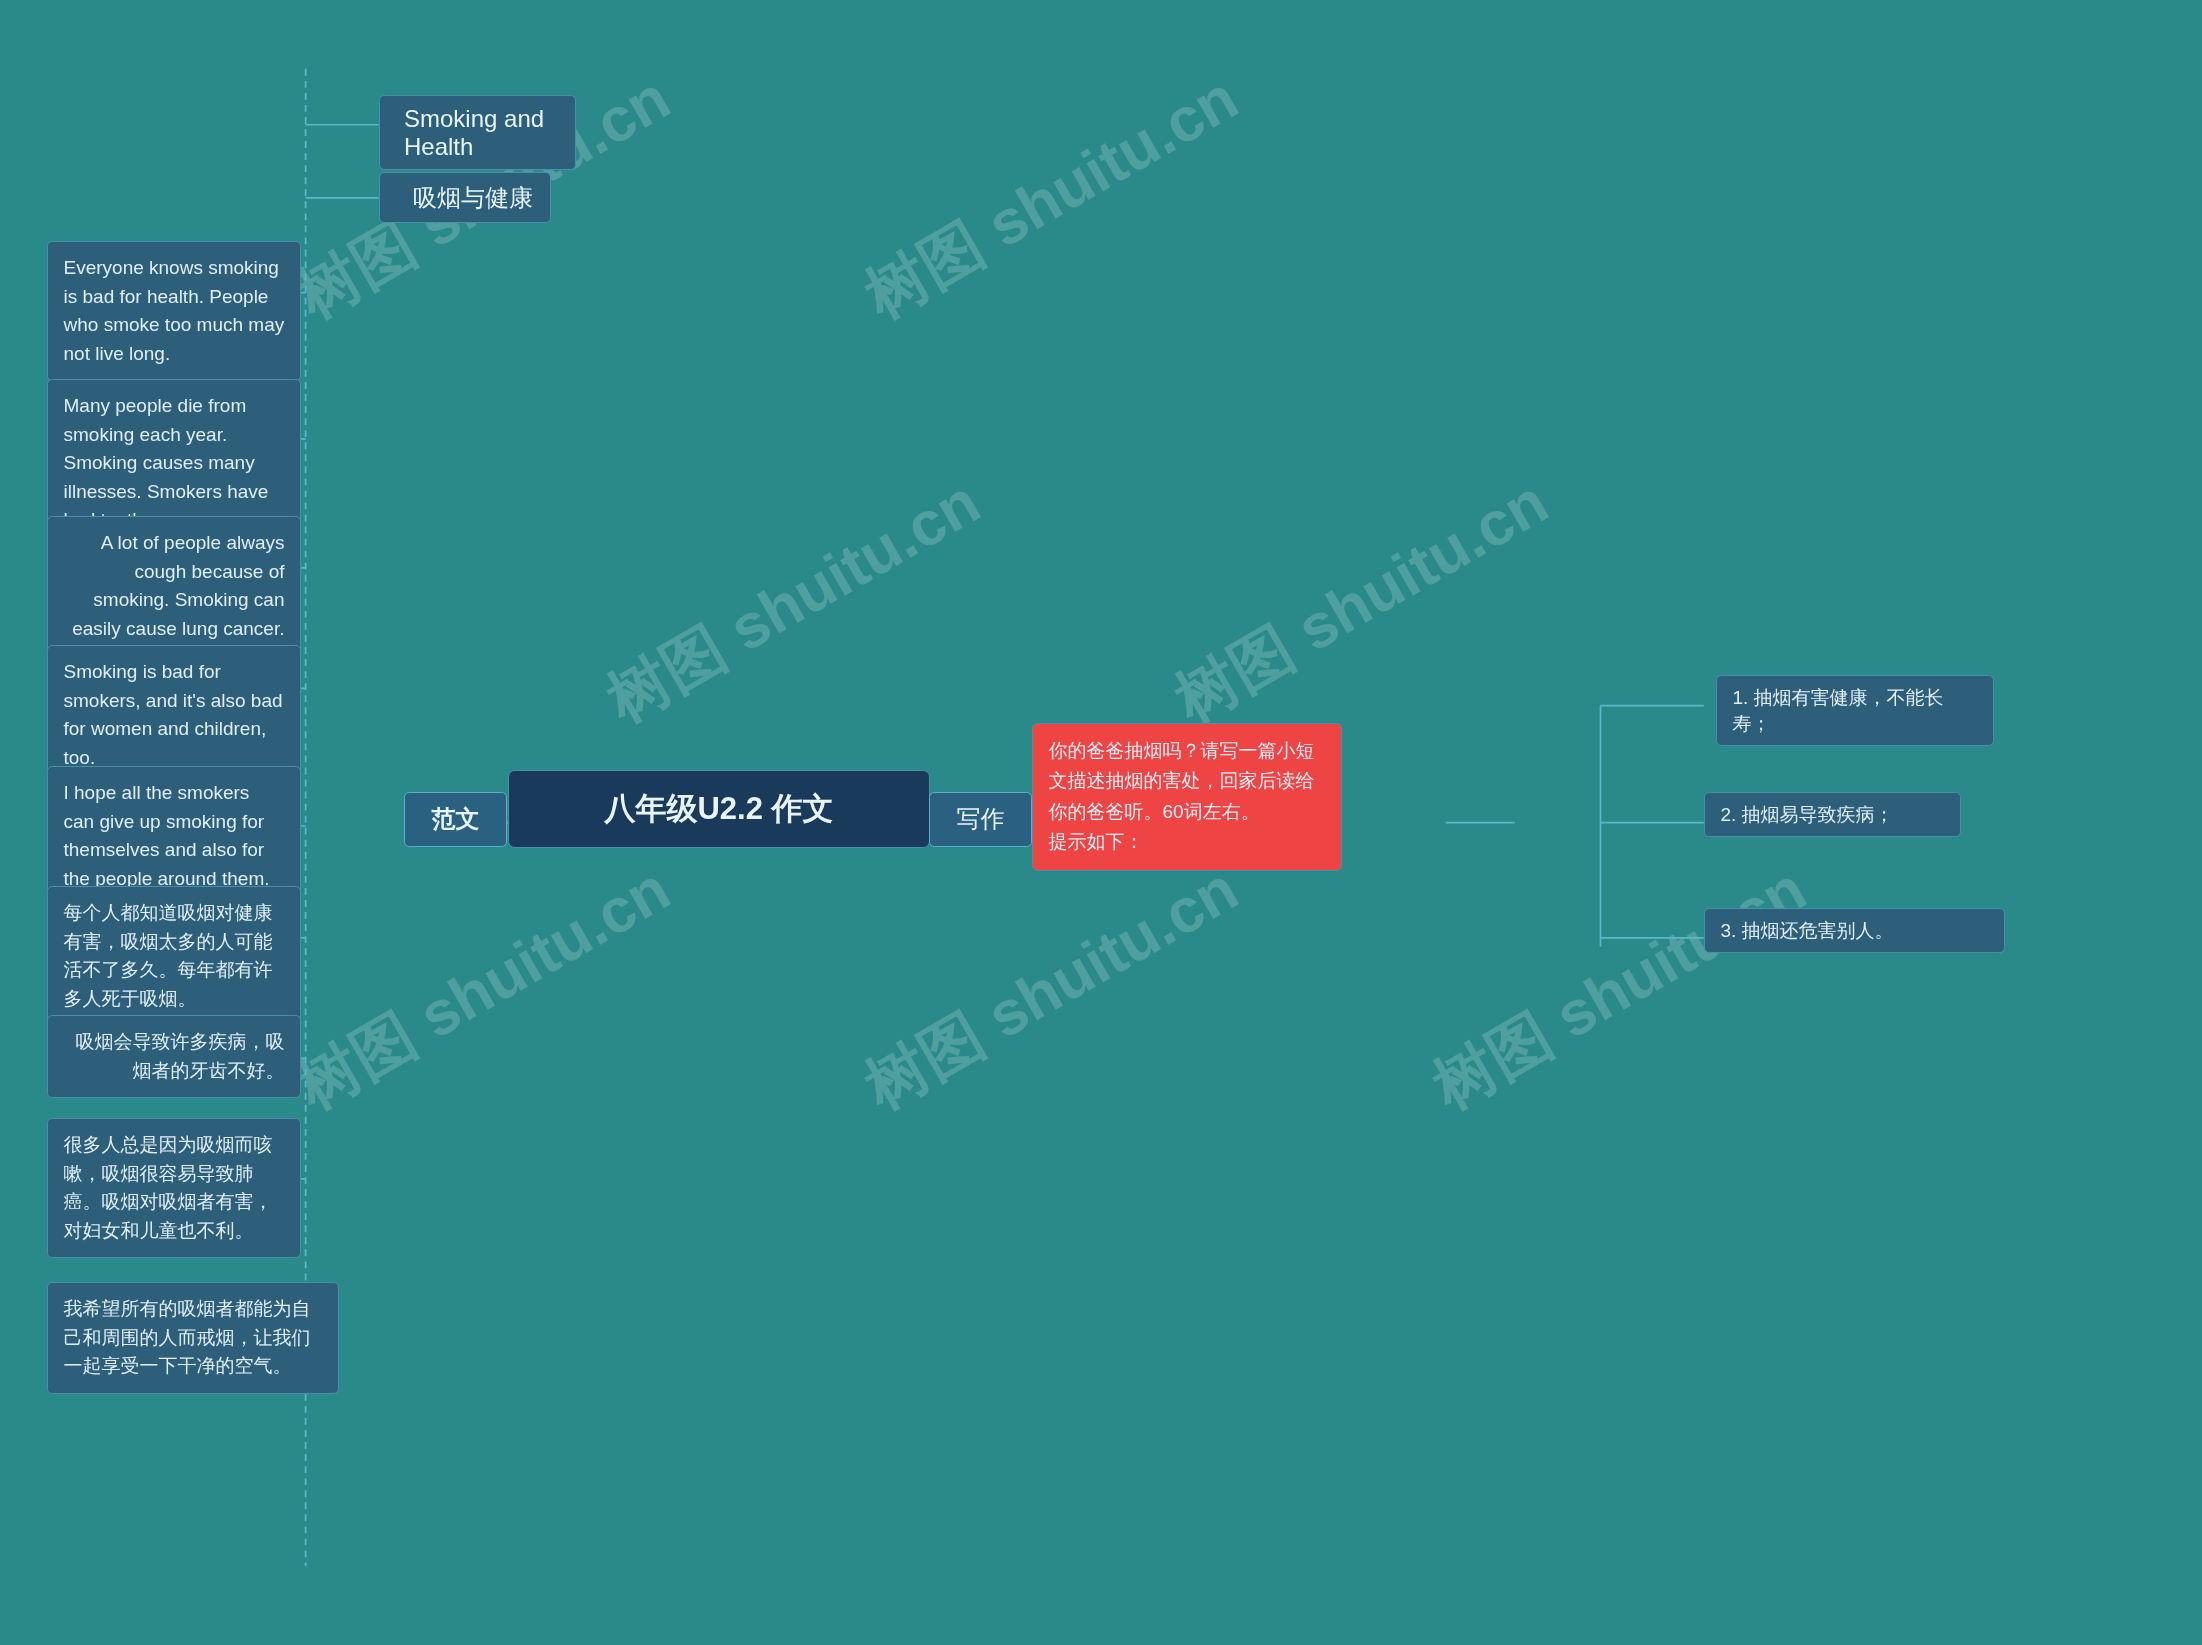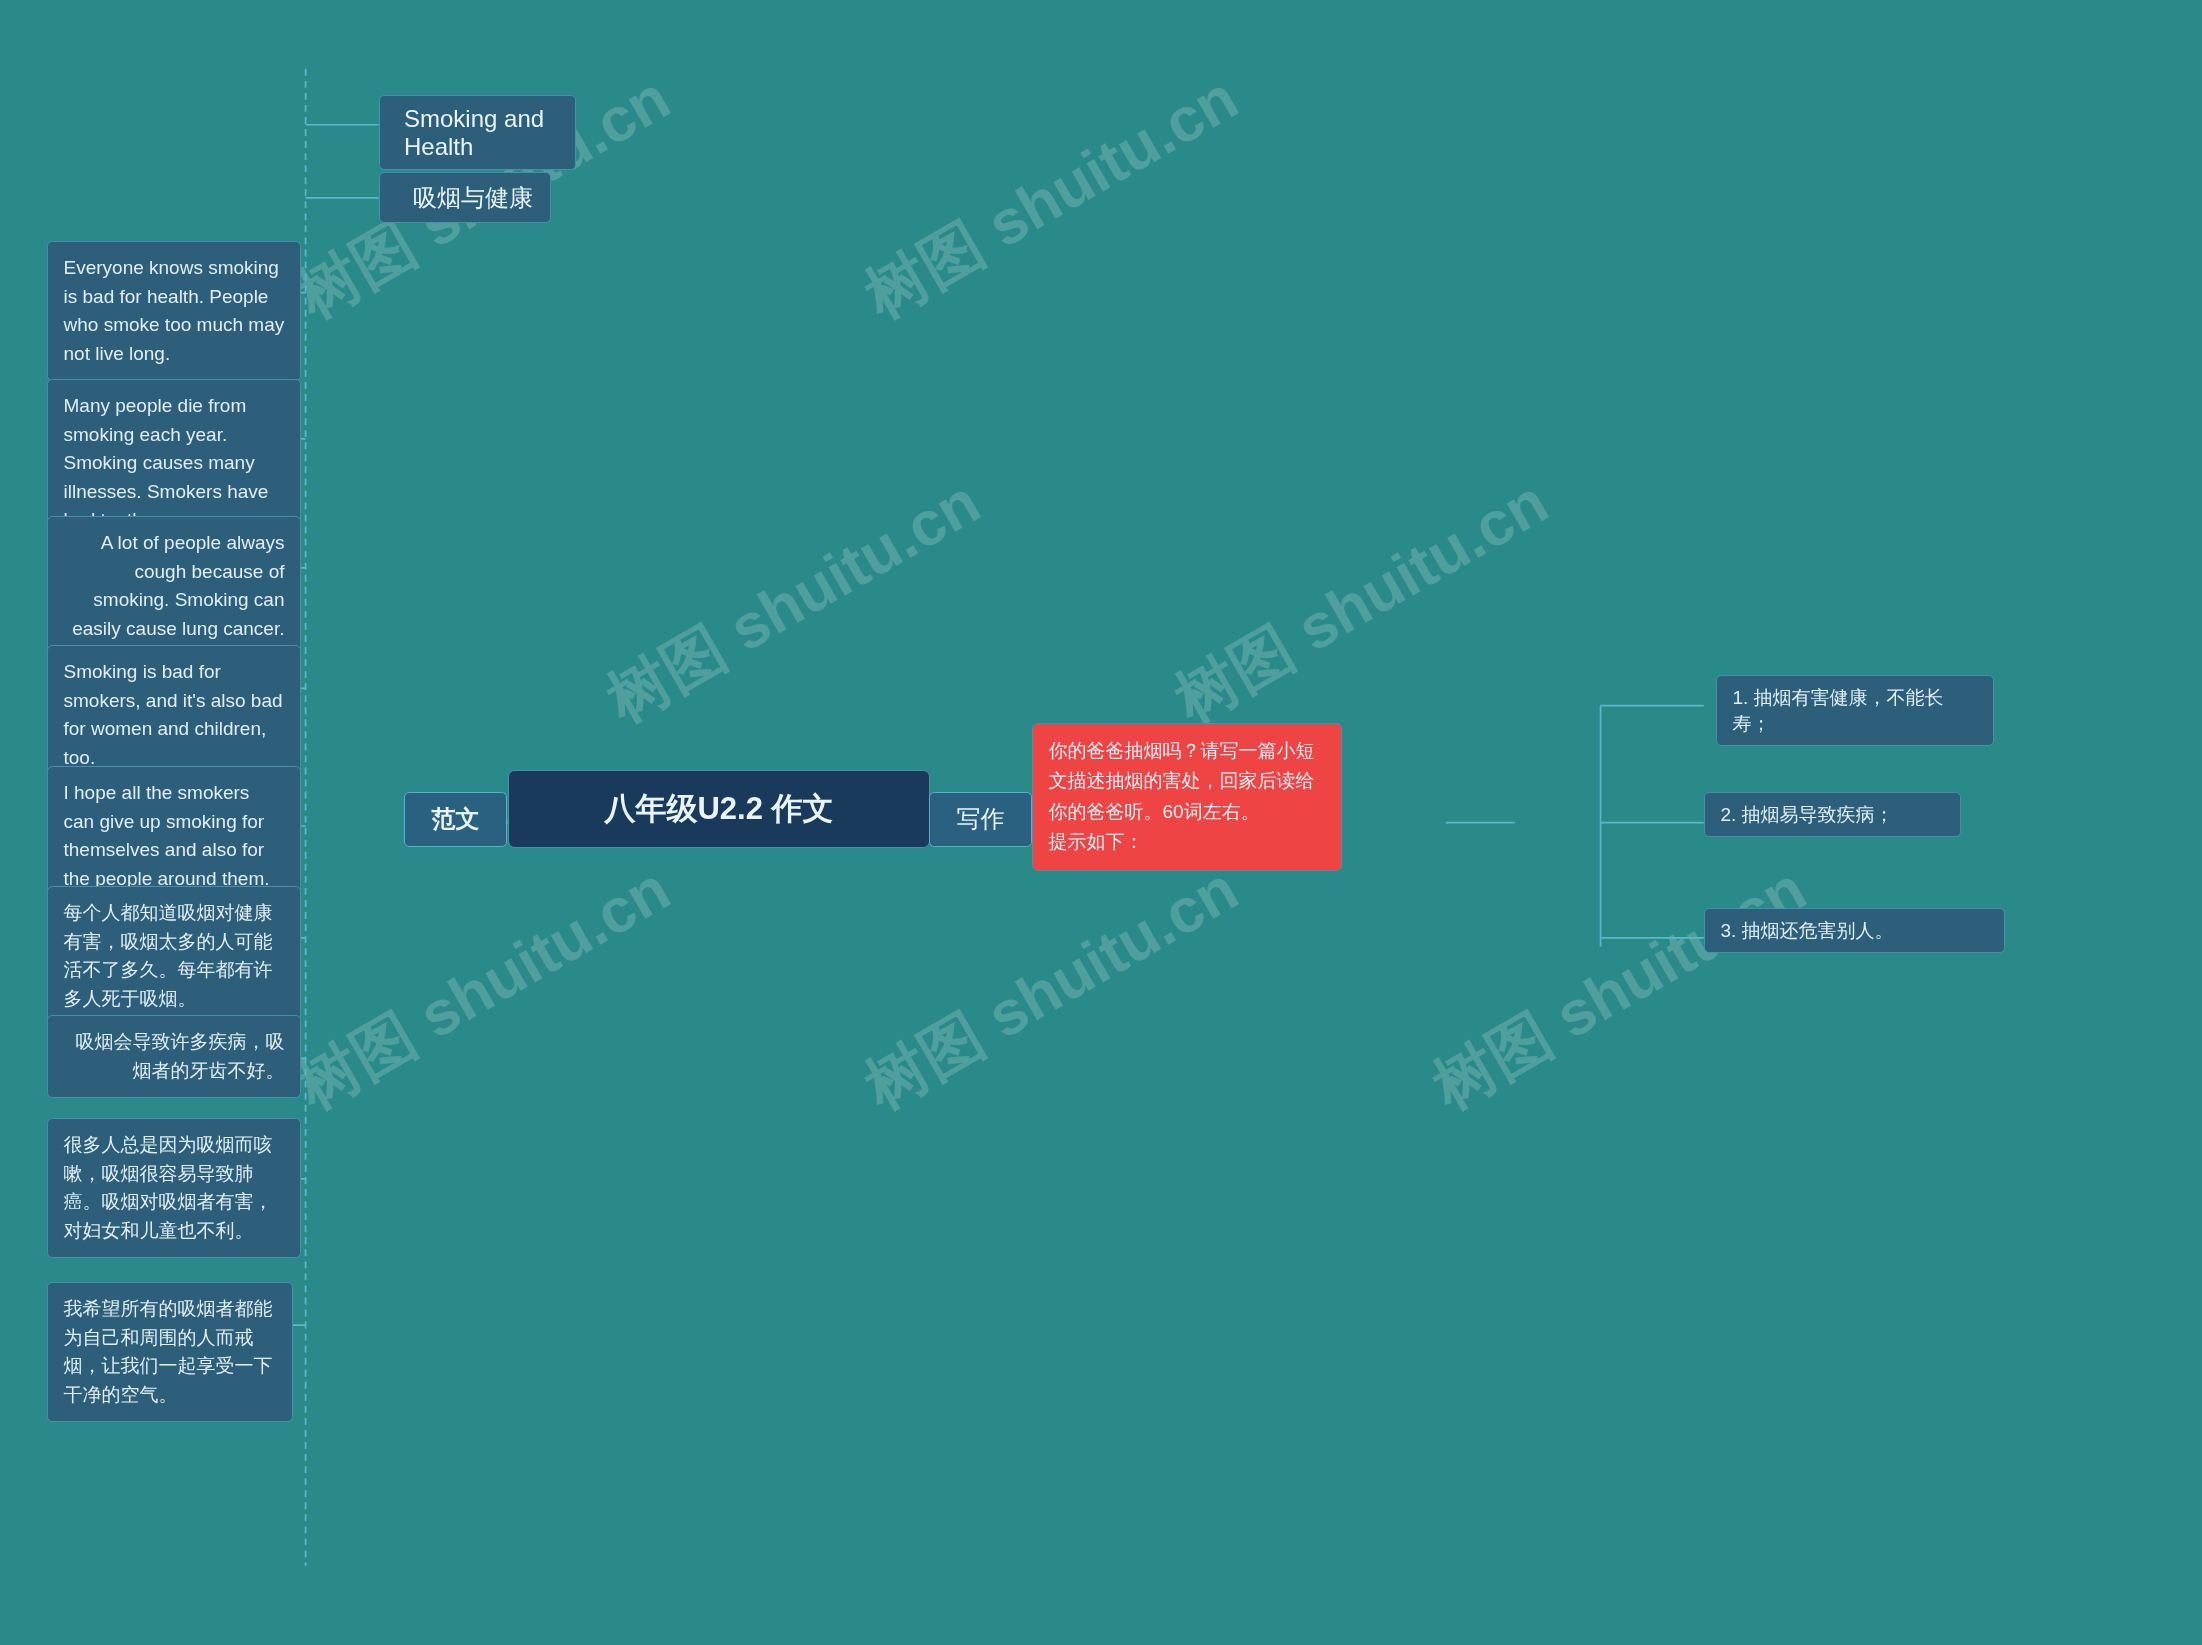--- a/index.html
+++ b/index.html
@@ -197,21 +197,21 @@
 </div>
 
 <div class="node node-text" style="left:47px; top:1015px; width:254px; text-align:right;">
   <span>吸烟会导致许多疾病，吸烟者的牙齿不好。</span>
 </div>
 
 <div class="node node-text" style="left:47px; top:1118px; width:254px;">
   <span>很多人总是因为吸烟而咳嗽，吸烟很容易导致肺癌。吸烟对吸烟者有害，对妇女和儿童也不利。</span>
 </div>
 
-<div class="node node-text" style="left:47px; top:1282px; width:246px;font-family:Liberation Serif, serif;">
+<div class="node node-text" style="left:47px; top:1282px; width:292px;font-family:Liberation Serif, serif;">
   <span>我希望所有的吸烟者都能为自己和周围的人而戒烟，让我们一起享受一下干净的空气。</span>
 </div>
 
 <div class="node node-label" style="left:404px; top:792px; width:103px; text-align:center;font-weight:bold;">
   <span>范文</span>
 </div>
 
 <div class="node node-main" style="left:508px; top:770px; width:422px; text-align:center;">
   <span>八年级U2.2 作文</span>
 </div>

